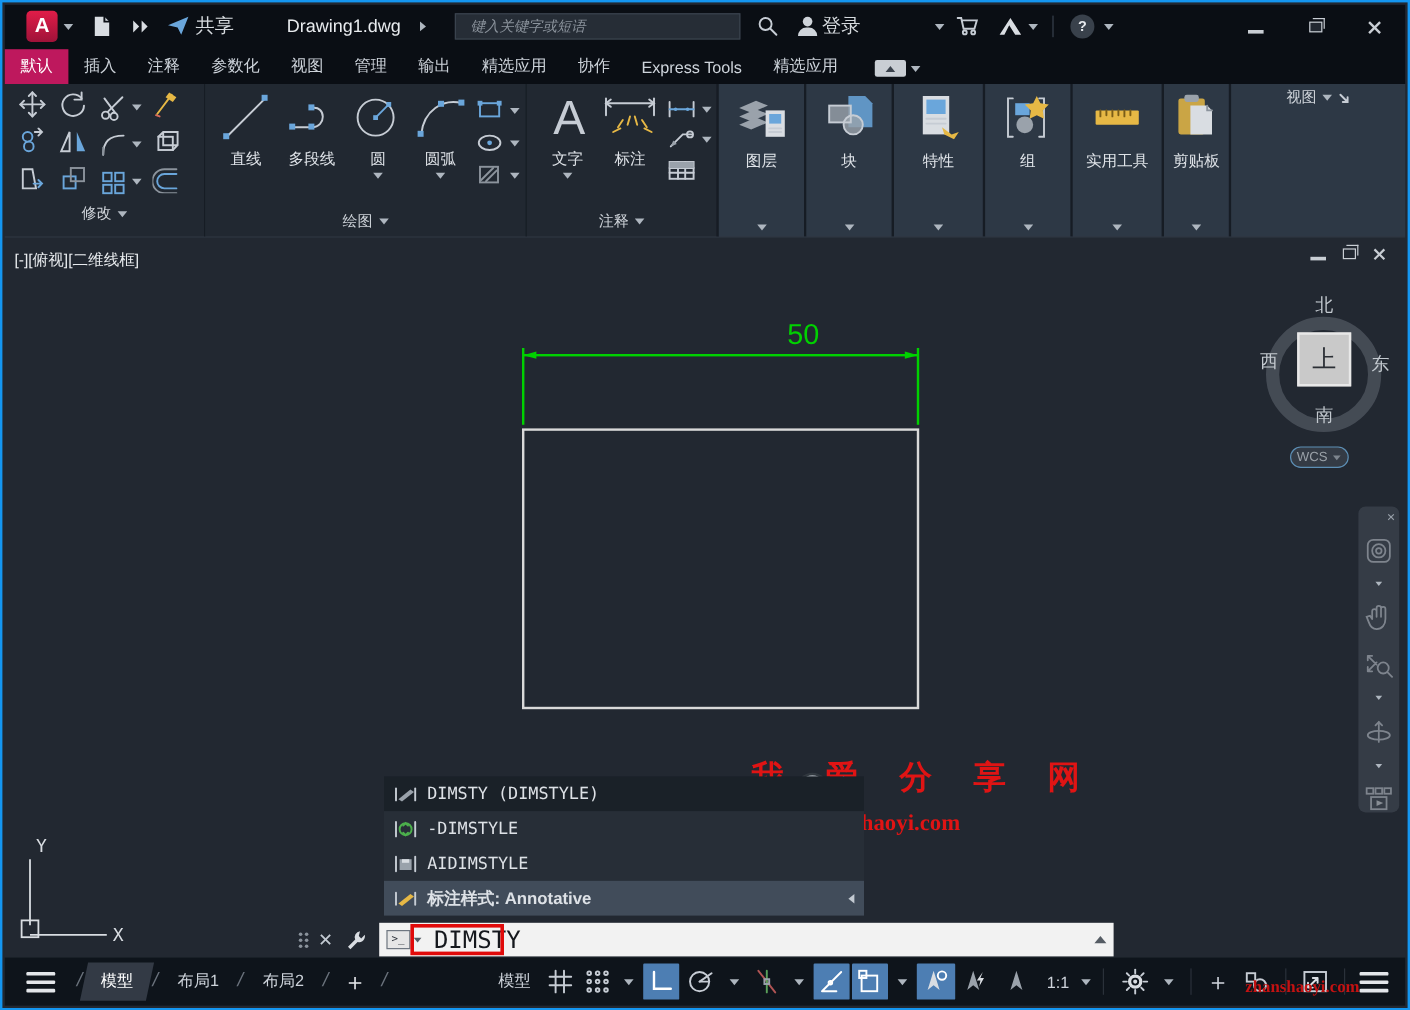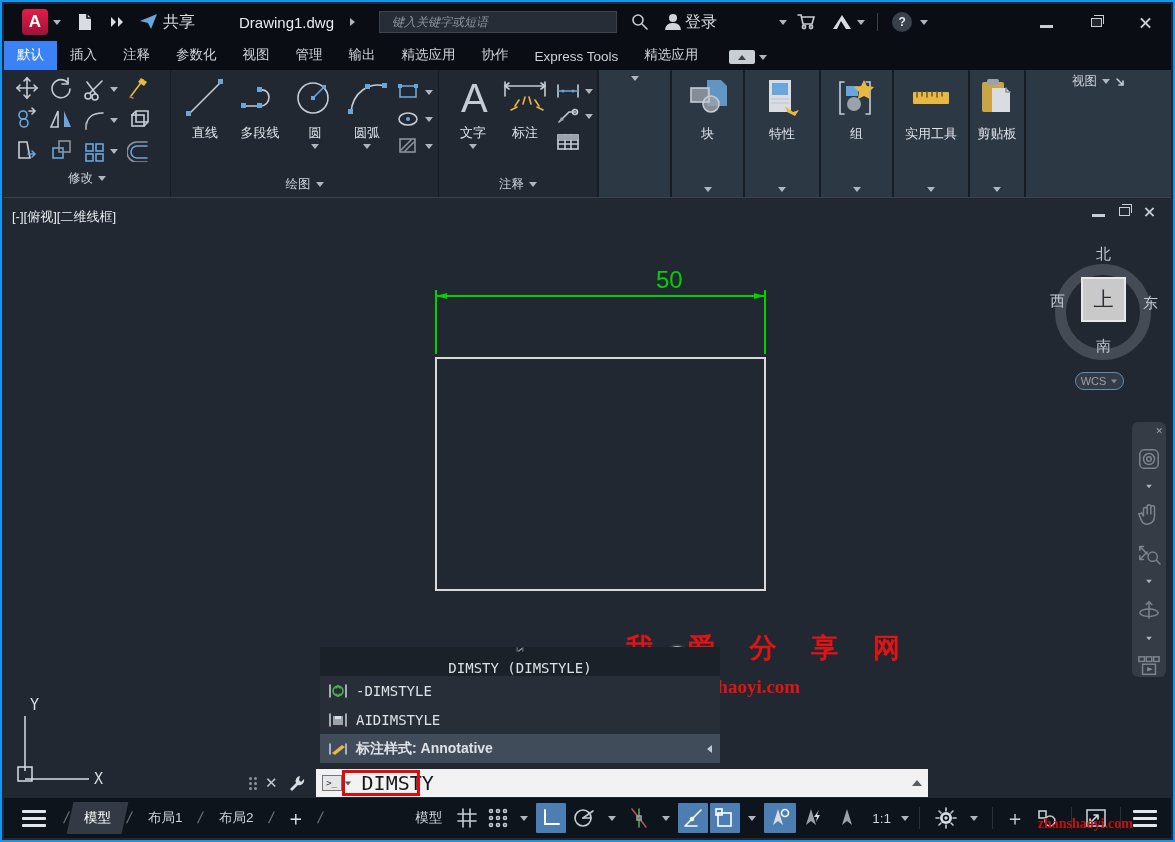--- a/index.html
+++ b/index.html
@@ -19,21 +19,21 @@
   .searchbox{margin-left:24px;width:238px;height:22px;background:#262d36;border:1px solid #3a434e;color:#8b939c;font-style:italic;font-size:12px;display:flex;align-items:center;padding-left:12px;}
   .win-btns{margin-left:auto;display:flex;align-items:center;gap:38px;margin-right:20px;color:#c9ced4;}
   .circle-help{width:20px;height:20px;border-radius:50%;background:#39414b;color:#e7eaee;display:flex;align-items:center;justify-content:center;font-size:12px;font-weight:bold;}
   .person{width:16px;height:16px;position:relative;}
   .person:before{content:"";position:absolute;left:4px;top:0;width:8px;height:8px;border-radius:50%;background:#cfd4da;}
   .person:after{content:"";position:absolute;left:0;top:9px;width:16px;height:7px;border-radius:7px 7px 0 0;background:#cfd4da;}
 
   
   .tabrow{position:absolute;left:2px;top:38px;right:2px;height:30px;background:#0a0e14;display:flex;align-items:flex-end;color:#cdd3da;font-size:13.5px;}
   .rtab{padding:5px 13px 6px;cursor:default;}
-  .rtab.active{background:#3b82f6;color:#fff;margin-top:48px;}
+  .rtab.active{background:#be185d;color:#fff;margin-top:48px;}
   .ribbon-min{margin-left:18px;margin-bottom:6px;display:flex;align-items:center;gap:4px;}
   .ribbon-min .box{width:26px;height:14px;background:#c9ced4;border-radius:2px;display:flex;align-items:center;justify-content:center;}
   .ribbon-min .box .caru{border-bottom-color:#3a424c;}
 
   
   .ribbon{position:absolute;left:2px;top:68px;right:2px;height:128px;background:#212831;display:flex;border-bottom:1px solid #39424e;}
   svg.ic line,svg.ic path,svg.ic rect,svg.ic circle,svg.ic ellipse,svg.ic polyline,svg.ic polygon{stroke:#c6ccd4;fill:none;stroke-width:1.6;stroke-linecap:round;}
   svg.ic .b{stroke:#6aa6db;}
   svg.ic .bf{fill:#6aa6db;stroke:none;}
   svg.ic .y{stroke:#e6b845;}
@@ -91,21 +91,21 @@
 
   
   .wm1{color:#e01414;font-size:27px;font-weight:bold;letter-spacing:14px;font-family:"Liberation Serif",serif;}
   .wm2{color:#e01414;font-size:19px;font-weight:bold;font-family:"Liberation Serif",serif;}
   .wm3{color:#c41212;font-size:14px;font-weight:bold;font-family:"Liberation Serif",serif;}
   .help-bub{width:22px;height:22px;border-radius:50%;background:#aab1b8;color:#fff;display:flex;align-items:center;justify-content:center;font-size:14px;font-weight:bold;box-shadow:0 0 0 2px rgba(60,66,74,.6);}
 
   
   .popup{left:316px;top:449px;width:400px;display:flex;flex-direction:column;font-family:"DejaVu Sans Mono",monospace;}
   .prow{height:29px;display:flex;align-items:center;gap:8px;padding:0 8px;color:#dde1e6;font-size:14px;background:#272e37;}
-  .prow.first{background:#1a2128;flex-direction:column;}
+  .prow.first{background:#1a2128;}
   .prow.sel{background:#414c5a;font-family:"Liberation Sans",sans-serif;font-weight:bold;}
   .prow .carl{margin-left:auto;border-top:4px solid transparent;border-bottom:4px solid transparent;border-right:5px solid #c3cad2;border-left:none;}
 
   
   .cmdbar{left:245px;top:569px;height:32px;display:flex;align-items:center;}
   .cmd-grip{display:grid;grid-template-columns:3px 3px;gap:2px;margin-right:8px;}
   .cmd-grip i{width:3px;height:3px;background:#8a929b;border-radius:50%;}
   .cmd-x{color:#c3cad2;font-size:15px;margin-right:10px;}
   .cmd-input{width:612px;height:28px;background:#f2f2f2;display:flex;align-items:center;padding:0 6px;position:relative;}
   .cmd-ico{width:20px;height:16px;background:#e6e6e6;border:1px solid #6f7781;color:#2e343c;font-size:9px;display:flex;align-items:center;justify-content:center;font-family:"DejaVu Sans Mono",monospace;}
@@ -405,20 +405,32 @@
           </div>
         </div>
       </div>
       <div class="panel-label">
         <span>注释</span>
           <span class="car"></span>
       </div>
     </div>
 
     <div class="panel pan-lite" style="width:73px">
+      <div class="bigbtn">
+        <svg class="ic" width="46" height="46" viewBox="0 0 46 46">
+            <path class="gf" d="M4 14 l14 -6 10 4 -14 6z"></path>
+            <path class="gf" d="M4 21 l14 -6 10 4 -14 6z"></path>
+            <path class="gf" d="M4 28 l14 -6 10 4 -14 6z"></path>
+            <rect class="wf" x="26" y="16" width="16" height="22"></rect>
+            <rect class="bf" x="29" y="19" width="10" height="8"></rect>
+            <line x1="29" y1="31" x2="39" y2="31"></line>
+            <line x1="29" y1="34" x2="39" y2="34"></line>
+          </svg>
+        <span>图层</span>
+      </div>
       <div class="panelfoot">
           <span class="car"></span>
         </div>
     </div>
 
     <div class="panel pan-lite" style="width:73px">
       <div class="bigbtn">
         <svg class="ic" width="46" height="46" viewBox="0 0 46 46">
             <path class="bf" d="M22 4 h14 l6 6 v20 h-20z" opacity=".85"></path>
             <rect class="gf" x="6" y="12" width="18" height="14" opacity=".8"></rect>

